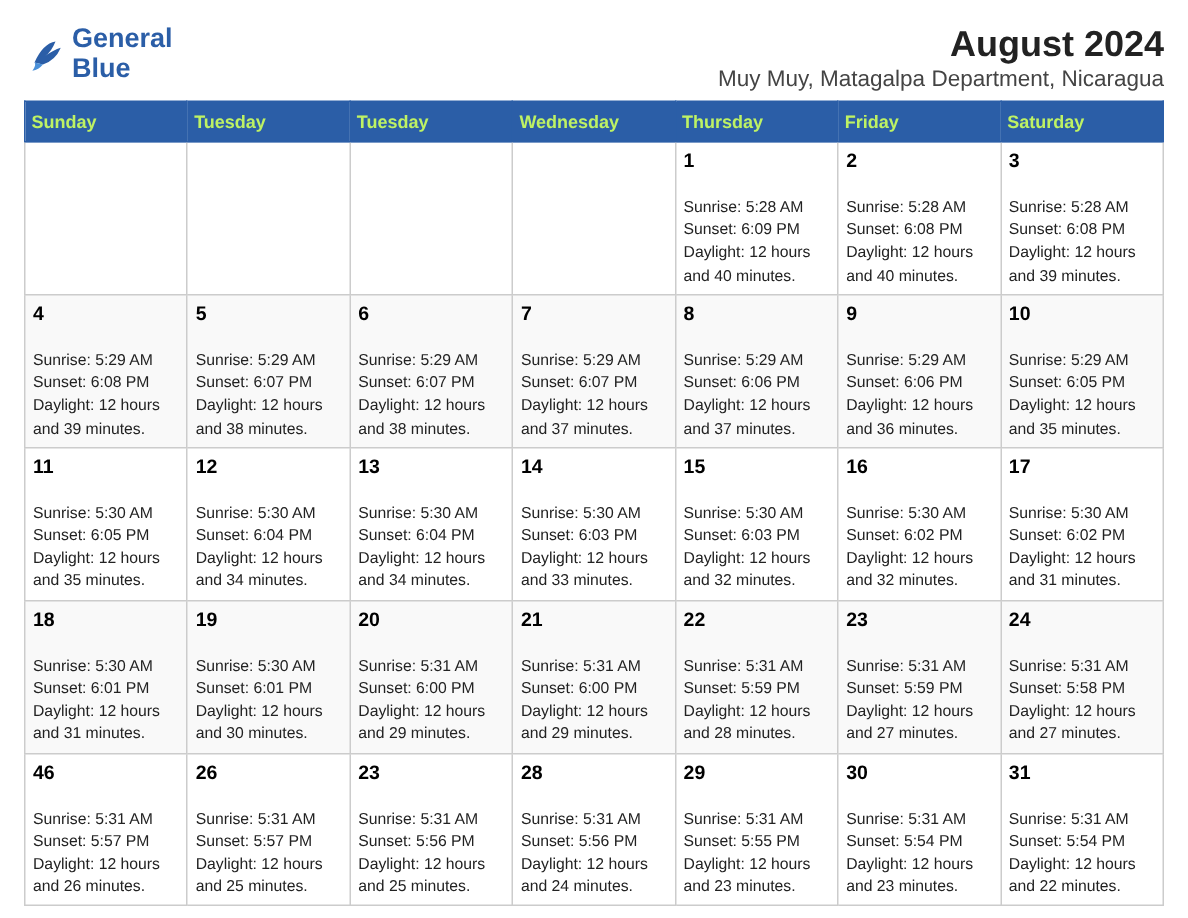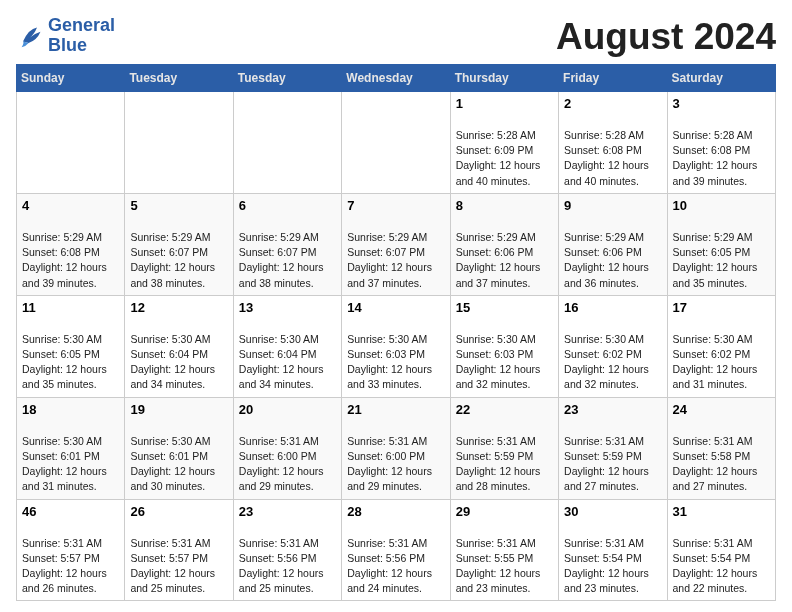--- a/index.html
+++ b/index.html
@@ -28,36 +28,36 @@
       line-height: 1.1;
     }
     .logo-bird {
       width: 28px;
       height: 28px;
     }
     .title-area {
       text-align: right;
     }
     .main-title {
-      font-size: 37px;
+      font-size: 24px;
       font-weight: bold;
       color: #222;
     }
     .subtitle {
       font-size: 15px;
       color: #444;
     }
     table {
       width: 100%;
       border-collapse: collapse;
       font-size: 11px;
     }
     thead tr th {
       background-color: #2b5ea7;
-      color: #e5e5e5;
+      color: #bef264;
       padding: 6px 4px;
       text-align: left;
       font-size: 12px;
       border: 1px solid #2b5ea7;
       margin-top: 45px;
     }
     tbody tr td {
       border: 1px solid #ccc;
       vertical-align: top;
       padding: 4px 5px;
@@ -93,20 +93,21 @@
       <path d="M10 28 Q18 10 30 8 Q26 18 20 22 Q28 16 35 14 Q30 26 18 30 Z" fill="#2b5ea7"></path>
       <path d="M18 30 Q14 35 8 36 Q12 30 10 28 Z" fill="#4a90d9"></path>
     </svg>
     <div>
       <div class="logo-text">General</div>
       <div class="logo-text">Blue</div>
     </div>
   </div>
   <div class="title-area">
     <div class="main-title">August 2024</div>
+    <div class="subtitle">Muy Muy, Matagalpa Department, Nicaragua</div>
   </div>
 </div>
 
 <table>
   <thead>
     <tr>
     <th>Sunday</th>
         <th>Tuesday</th>
         <th>Tuesday</th>
         <th>Wednesday</th>

